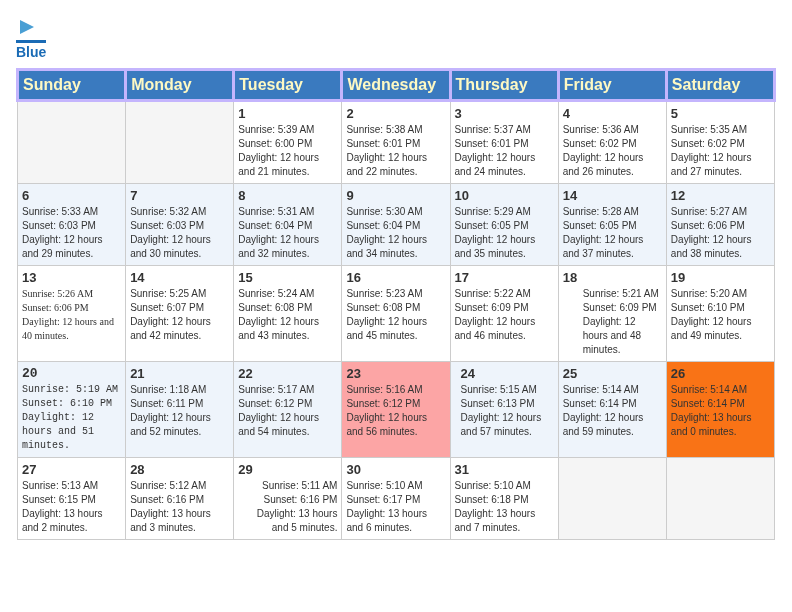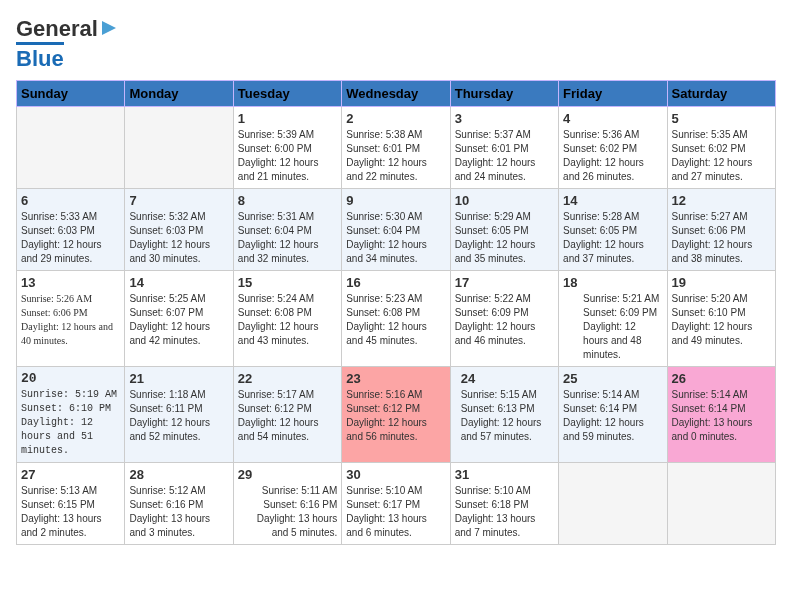--- a/index.html
+++ b/index.html
@@ -37,26 +37,26 @@
       font-size: 16px;
       color: #333;
     }
     table {
       width: 100%;
       border-collapse: collapse;
       table-layout: fixed;
     }
     th {
       background-color: #3a7abf;
-      color: #000000;
-      font-size: 13px;
+      color: #fef9c3;
+      font-size: 16px;
       font-weight: bold;
       padding: 5px 4px;
       text-align: left;
-      border: 1px solid #c4b5fd;
+      border: 3px solid #c4b5fd;
     }
     td {
       vertical-align: top;
       border: 1px solid #ccc;
       padding: 4px 4px;
       font-size: 10.5px;
       color: #333;
       background: #fff;
       height: 80px;
     }
@@ -77,29 +77,28 @@
       line-height: 1.4;
       color: #333;
     }
   </style>
 </head>
 <body>
 
 <div class="header">
   <div class="logo">
     <div class="logo-line">
-      <span style="font-size:22px;font-weight:bold;color:#333;">General</span>
       <span style="display:inline-block;margin-left:2px;margin-top:2px;">
         <svg width="18" height="18" viewBox="0 0 18 18">
           <polygon points="2,2 16,9 2,16" fill="#4a9fd4"></polygon>
         </svg>
       </span>
     </div>
     <div style="display:flex;align-items:center;">
-      <span style="font-size:22px;font-weight:bold;color:#1a6bb5;border-top:3px solid #1a6bb5;padding-top:1px;">Blue</span>
+      <span style="font-size:14px;font-weight:bold;color:#1a6bb5;border-top:3px solid #1a6bb5;padding-top:1px;">Blue</span>
     </div>
   </div>
   <div class="title-block">
     <div class="month-title"></div>
     <div class="location"></div>
   </div>
 </div>
 
 <table>
   <thead>
@@ -266,21 +265,21 @@
           <div class="cell-text" style="white-space: pre-line;">Sunrise: 5:15 AM
 Sunset: 6:13 PM
 Daylight: 12 hours and 57 minutes.</div>
         </td>
         <td style="background: rgb(238, 244, 251);">
           <span class="day-number">25</span>
           <div class="cell-text" style="white-space: pre-line;">Sunrise: 5:14 AM
 Sunset: 6:14 PM
 Daylight: 12 hours and 59 minutes.</div>
         </td>
-        <td style="background: #f9a8d4;">
+        <td style="background: #f97316;">
           <span class="day-number">26</span>
           <div class="cell-text" style="white-space: pre-line;">Sunrise: 5:14 AM
 Sunset: 6:14 PM
 Daylight: 13 hours and 0 minutes.</div>
         </td>
       </tr>
       <tr>
         <td>
           <span class="day-number">27</span>
           <div class="cell-text" style="white-space: pre-line;">Sunrise: 5:13 AM

